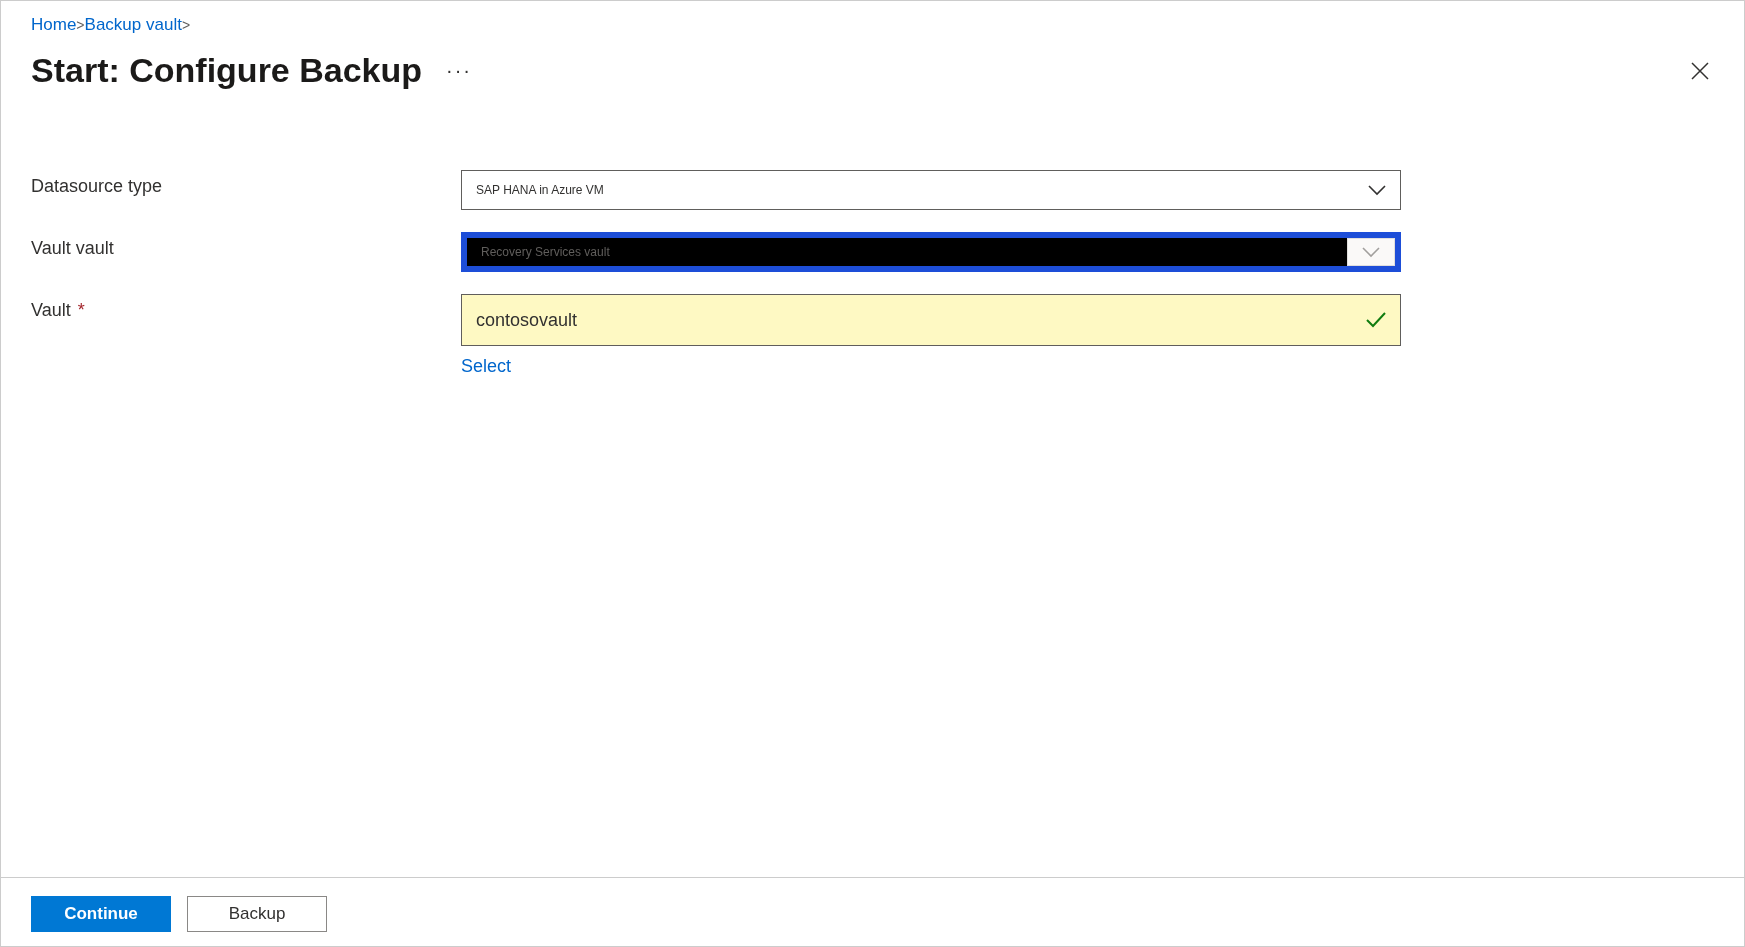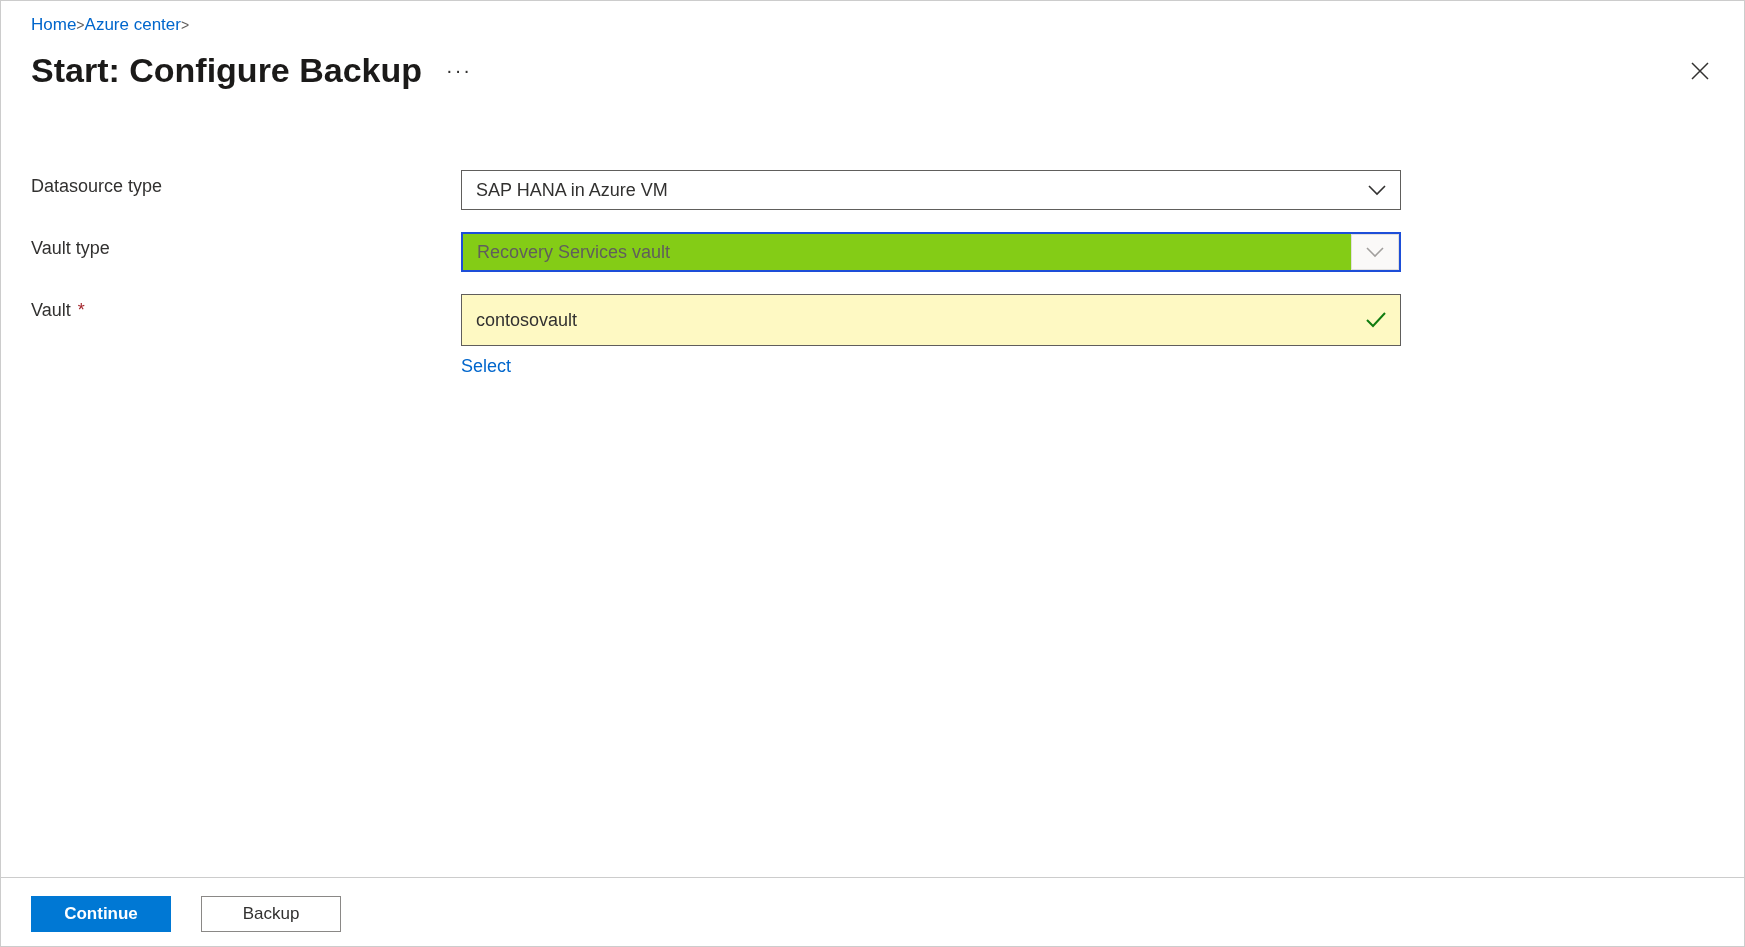--- a/index.html
+++ b/index.html
@@ -97,26 +97,26 @@
     }
     .dropdown {
       position: relative;
       width: 100%;
       height: 40px;
       border: 1px solid #605e5c;
       background: #ffffff;
       display: flex;
       align-items: center;
       padding: 0 14px;
-      font-size: 18px;
+      font-size: 12px;
       cursor: pointer;
     }
     .dropdown.disabled {
-      background: #84cc16;
-      border: 2px solid #1d4ed8;
+      background: #000000;
+      border: 6px solid #1d4ed8;
       color: #605e5c;
       cursor: default;
       text-align: center;
     }
     .dropdown .chevron {
       position: absolute;
       right: 14px;
       top: 50%;
       transform: translateY(-50%);
       width: 18px;
@@ -157,21 +157,21 @@
       display: inline-block;
       margin-top: 10px;
       color: #0066cc;
       font-size: 18px;
       cursor: pointer;
     }
     .footer {
       border-top: 1px solid #cccccc;
       padding: 18px 30px 14px 30px;
       display: flex;
-      gap: 30px;
+      gap: 16px;
     }
     .btn {
       height: 36px;
       min-width: 140px;
       font-size: 17px;
       border: none;
       cursor: pointer;
       display: flex;
       align-items: center;
       justify-content: center;
@@ -188,21 +188,21 @@
     }
   </style>
 </head>
 <body>
 
 <div class="page">
 
   <div class="breadcrumb">
     <a href="#">Home</a>
     <span class="sep">&gt;</span>
-    <a href="#">Azure center</a>
+    <a href="#">Backup vault</a>
     <span class="sep">&gt;</span>
   </div>
 
   <div class="title-row">
     <div class="title-left">
       <h1 class="page-title">Start: Configure Backup</h1>
       <span class="more-dots">···</span>
     </div>
     <div class="close-btn">
       <svg viewBox="0 0 20 20" fill="none">
@@ -219,21 +219,21 @@
         <div class="dropdown">
           <span>SAP HANA in Azure VM</span>
           <svg class="chevron" viewBox="0 0 18 12" fill="none">
             <path d="M1 2 L9 10 L17 2" stroke="#323130" stroke-width="1.6"></path>
           </svg>
         </div>
       </div>
     </div>
 
     <div class="form-row">
-      <div class="form-label">Vault type</div>
+      <div class="form-label">Vault vault</div>
       <div class="form-control-wrap">
         <div class="dropdown disabled">
           <span>Recovery Services vault</span>
           <div class="chevron-box">
             <svg width="18" height="12" viewBox="0 0 18 12" fill="none">
               <path d="M1 2 L9 10 L17 2" stroke="#a19f9d" stroke-width="1.6"></path>
             </svg>
           </div>
         </div>
       </div>

